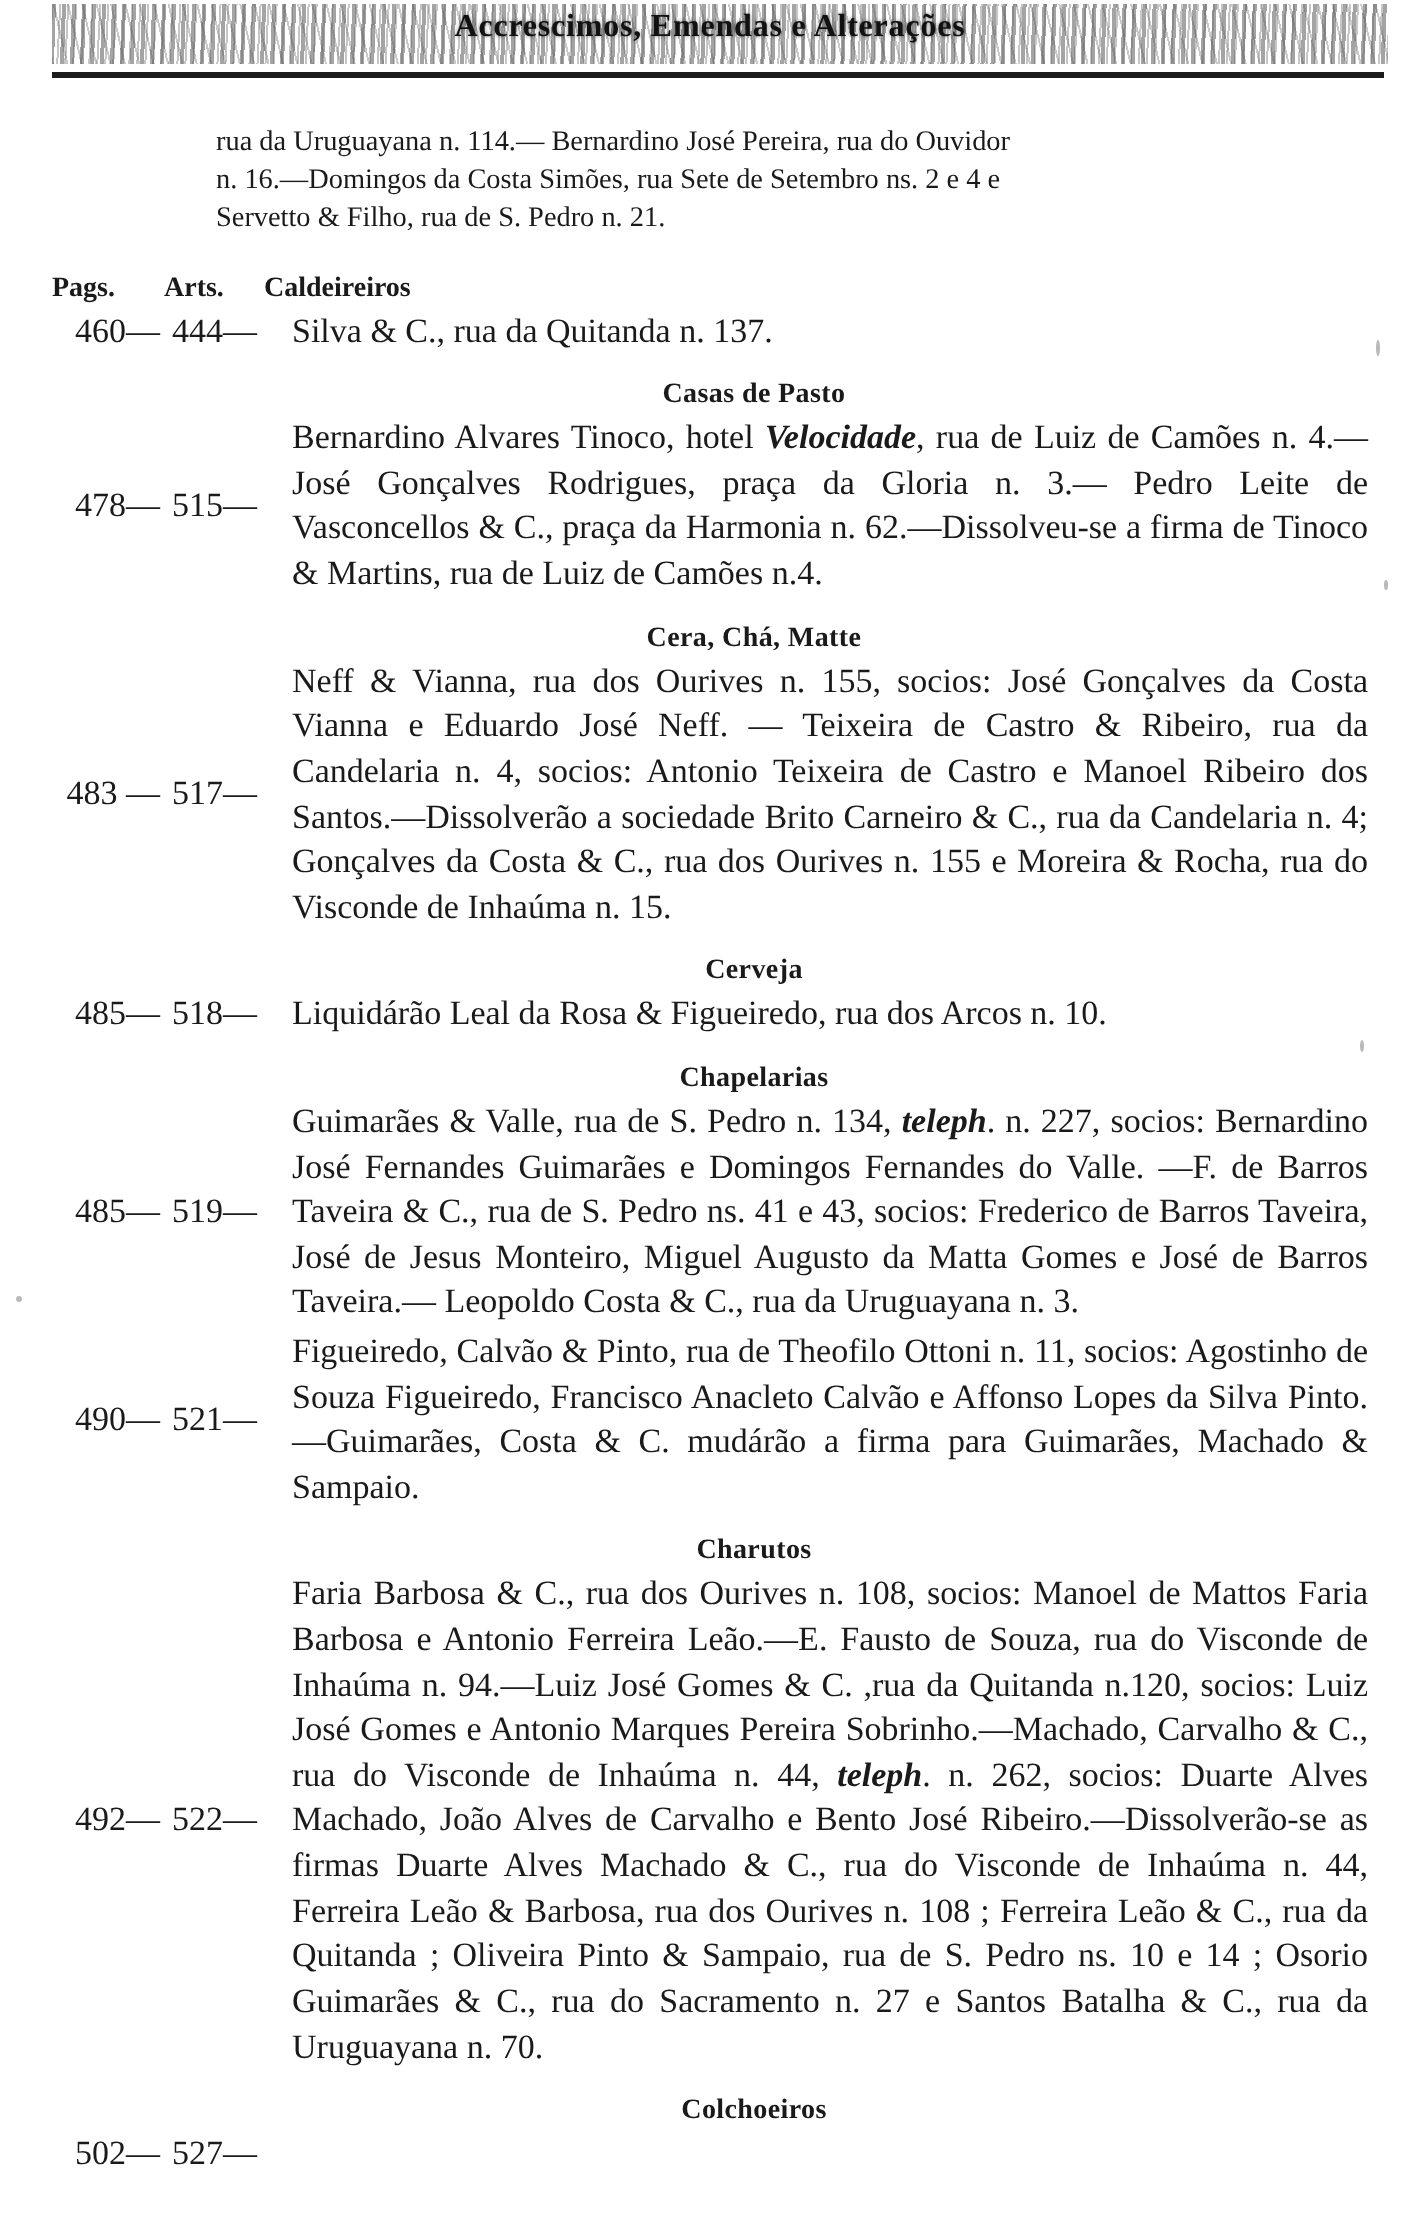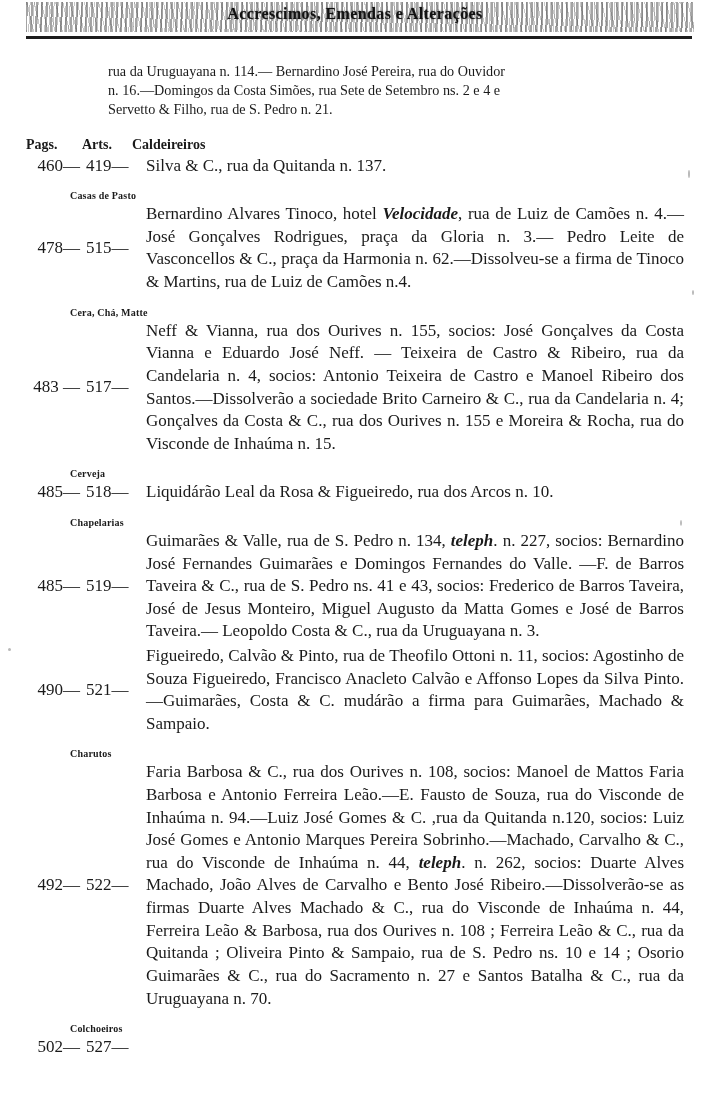--- a/index.html
+++ b/index.html
@@ -96,23 +96,23 @@
     flex: 0 0 60px;
     text-align: left;
     padding-left: 2px;
     white-space: nowrap;
   }
   .entry .txt {
     flex: 1 1 auto;
     text-align: justify;
   }
   .section-title {
-    text-align: left;
+    text-align: center;
     font-weight: bold;
-    font-size: 10px;
+    font-size: 14px;
     margin: 13px 0 2px 0;
     padding-left: 44px;
     letter-spacing: .2px;
   }
   i { font-style: italic; font-weight: bold; }
 
   
   .speck {
     position: absolute;
     background: #b9b9b9;
@@ -137,21 +137,21 @@
   </div>
 
   <div class="colhdr">
     <span class="c1">Pags.</span>
     <span class="c2">Arts.</span>
     <span class="c3">Caldeireiros</span>
   </div>
 
   <div class="entry">
     <span class="pag">460—</span>
-    <span class="art">419—</span>
+    <span class="art">444—</span>
     <span class="txt">Silva &amp; C., rua da Quitanda n. 137.</span>
   </div>
 
   <div class="section-title">Casas de Pasto</div>
   <div class="entry">
     <span class="pag">478—</span>
     <span class="art">515—</span>
     <span class="txt"><span>Bernardino Alvares Tinoco, hotel </span><i>Velocidade</i><span>, rua de Luiz de Camões n. 4.—José Gonçalves Rodrigues, praça da Gloria n. 3.— Pedro Leite de Vasconcellos &amp; C., praça da Harmonia n. 62.—Dissolveu-se a firma de Tinoco &amp; Martins, rua de Luiz de Camões n.4.</span></span>
   </div>
 

